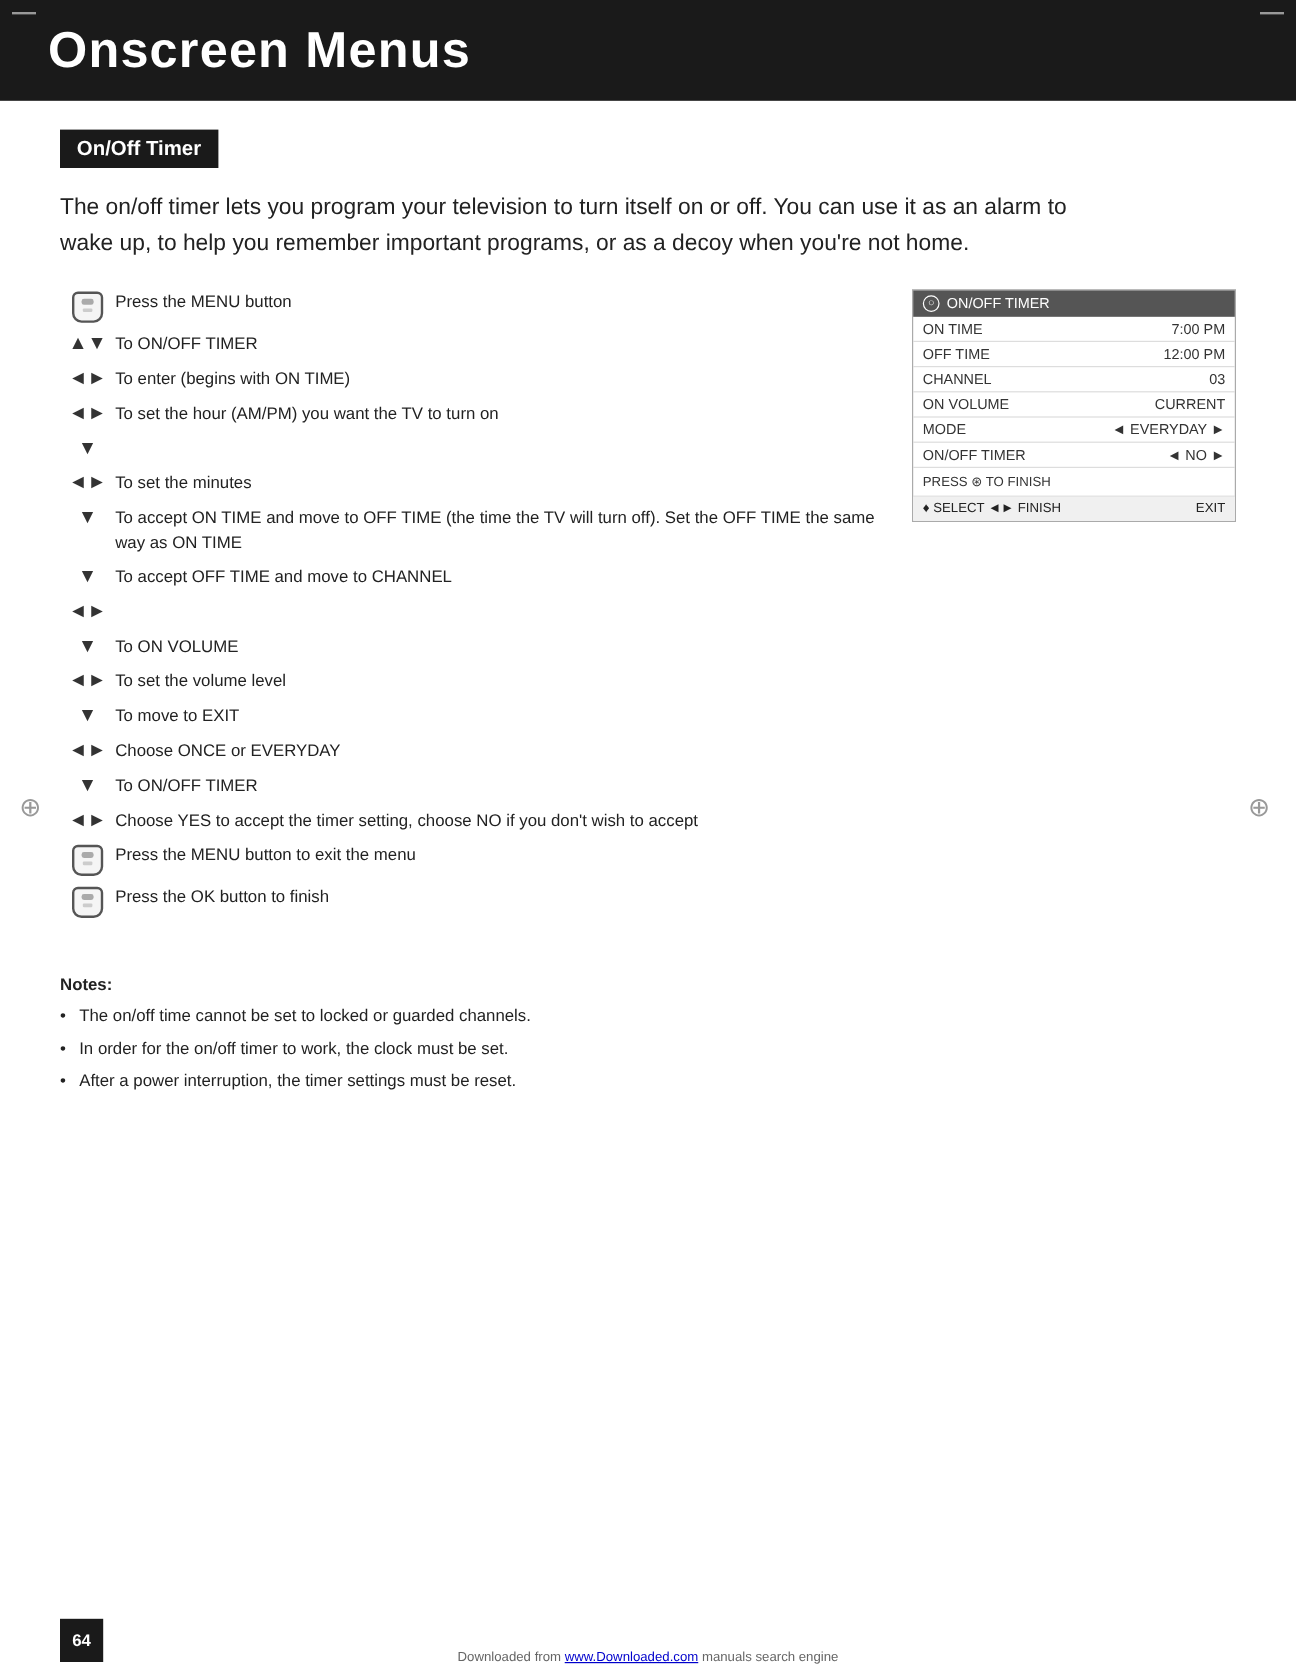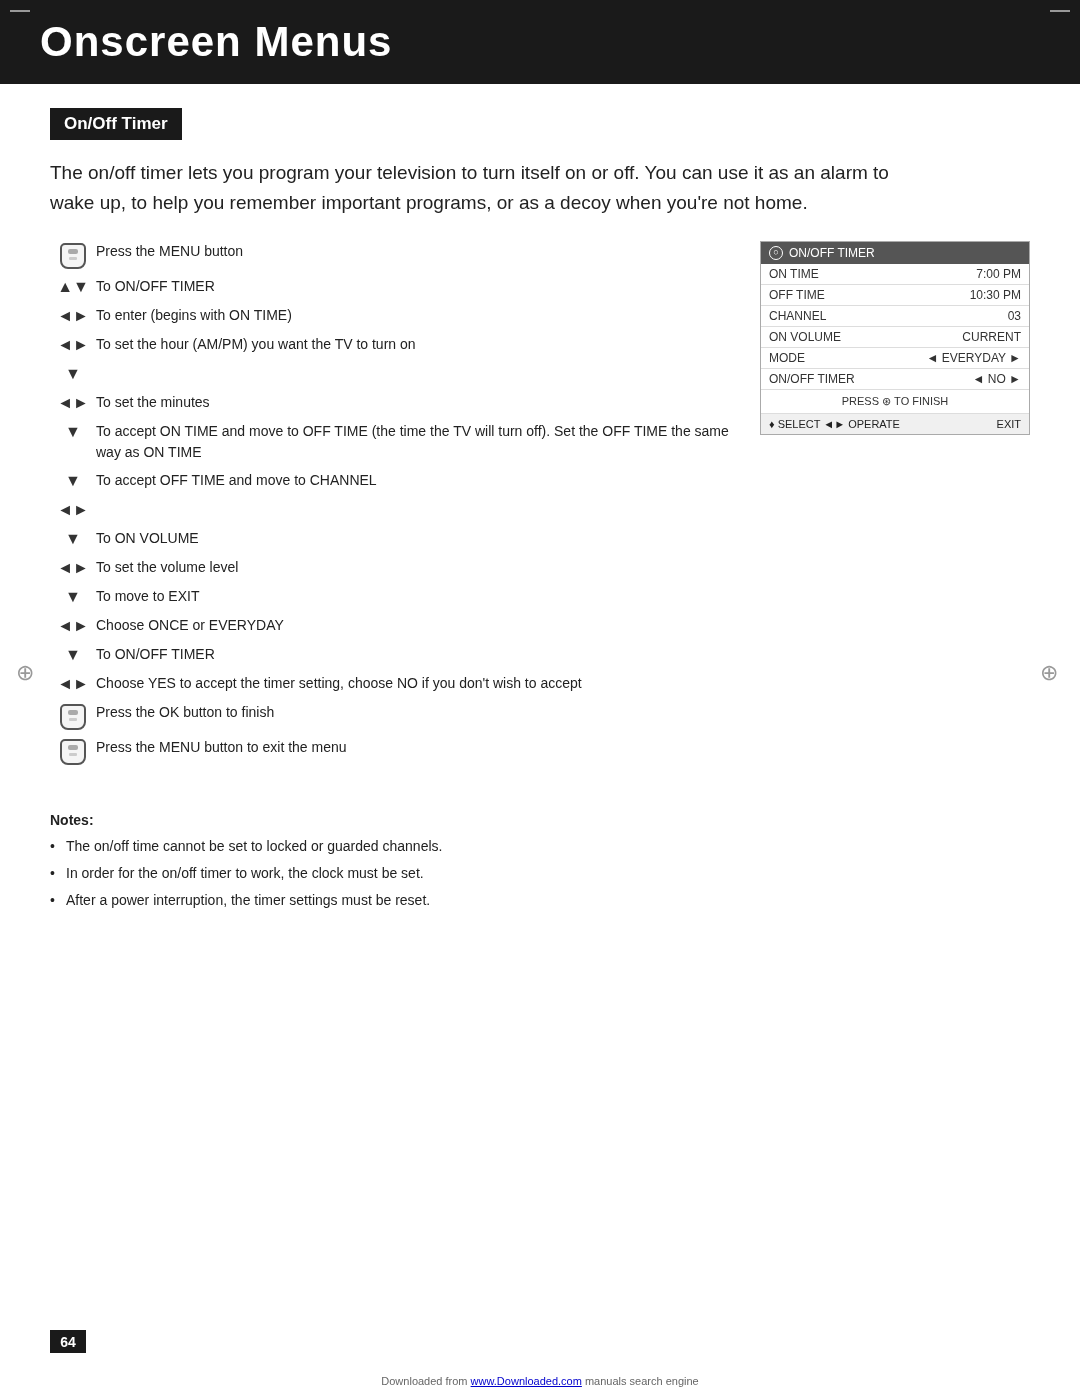--- a/index.html
+++ b/index.html
@@ -82,21 +82,21 @@
     .menu-row {
       display: flex;
       justify-content: space-between;
       padding: 3px 8px;
       border-bottom: 1px solid #ddd;
       font-size: 12px;
     }
     .menu-row .label { color: #333; }
     .menu-row .value { color: #333; font-weight: normal; }
     .menu-press-row {
-      text-align: center;
+      text-align: left;
       padding: 5px 8px;
       font-size: 11px;
       border-bottom: 1px solid #ddd;
       color: #333;
     }
     .menu-bottom-row {
       display: flex;
       justify-content: space-between;
       padding: 4px 8px;
       font-size: 11px;
@@ -147,28 +147,28 @@
     }
     .notes-list li::before {
       content: '•';
       position: absolute;
       left: 0;
     }
 
     
     .page-number {
       position: absolute;
-      bottom: 44px;
+      bottom: 12px;
       left: 50px;
       background: #1a1a1a;
       color: #fff;
       font-size: 14px;
       font-weight: bold;
       width: 36px;
-      height: 23px;
+      height: 36px;
       display: flex;
       align-items: center;
       justify-content: center;
     }
 
     
     .page-footer {
       position: absolute;
       bottom: 10px;
       left: 0;
@@ -346,68 +346,68 @@
           </div>
           <div class="instr-text">Choose YES to accept the timer setting, choose NO if you don't wish to accept</div>
         </div>
         <div class="instr-row">
           <div class="instr-icon">
             <div style="width: 26px; height: 26px; border: 2px solid rgb(85, 85, 85); border-radius: 5px 5px 8px 8px; background: rgb(245, 245, 245); display: flex; flex-direction: column; align-items: center; justify-content: flex-start; padding-top: 4px; position: relative;">
               <div style="width: 10px; height: 5px; background: rgb(170, 170, 170); border-radius: 2px;"></div>
               <div style="width: 8px; height: 3px; background: rgb(204, 204, 204); border-radius: 1px; margin-top: 3px;"></div>
             </div>
           </div>
-          <div class="instr-text">Press the OK button to finish</div>
+          <div class="instr-text">Press the MENU button to exit the menu</div>
         </div>
         <div class="instr-row">
           <div class="instr-icon">
             <div style="width: 26px; height: 26px; border: 2px solid rgb(85, 85, 85); border-radius: 5px 5px 8px 8px; background: rgb(245, 245, 245); display: flex; flex-direction: column; align-items: center; justify-content: flex-start; padding-top: 4px; position: relative;">
               <div style="width: 10px; height: 5px; background: rgb(170, 170, 170); border-radius: 2px;"></div>
               <div style="width: 8px; height: 3px; background: rgb(204, 204, 204); border-radius: 1px; margin-top: 3px;"></div>
             </div>
           </div>
-          <div class="instr-text">Press the MENU button to exit the menu</div>
+          <div class="instr-text">Press the OK button to finish</div>
         </div>
       </div>
 
     <div class="menu-panel">
       <div class="menu-panel-header">
         <span class="menu-panel-title-icon">○</span>
         <span>ON/OFF TIMER</span>
       </div>
 
       <div id="menu-rows-container">
           <div class="menu-row">
             <span class="label">ON TIME</span>
             <span class="value">7:00 PM</span>
           </div>
           <div class="menu-row">
             <span class="label">OFF TIME</span>
-            <span class="value">10:30 PM</span>
+            <span class="value">12:00 PM</span>
           </div>
           <div class="menu-row">
             <span class="label">CHANNEL</span>
             <span class="value">03</span>
           </div>
           <div class="menu-row">
             <span class="label">ON VOLUME</span>
             <span class="value">CURRENT</span>
           </div>
           <div class="menu-row">
             <span class="label">MODE</span>
             <span class="value">◄ EVERYDAY ►</span>
           </div>
           <div class="menu-row">
             <span class="label">ON/OFF TIMER</span>
             <span class="value">◄ NO ►</span>
           </div>
         </div>
       <div class="menu-press-row">PRESS ⊛ TO FINISH</div>
       <div class="menu-bottom-row">
-        <span>♦ SELECT ◄► OPERATE</span>
+        <span>♦ SELECT ◄► FINISH</span>
         <span>EXIT</span>
       </div>
     </div>
 
   </div>
 
   
   <div class="notes-section">
     <div class="notes-title">Notes:</div>
     <ul class="notes-list" id="notes-list">

